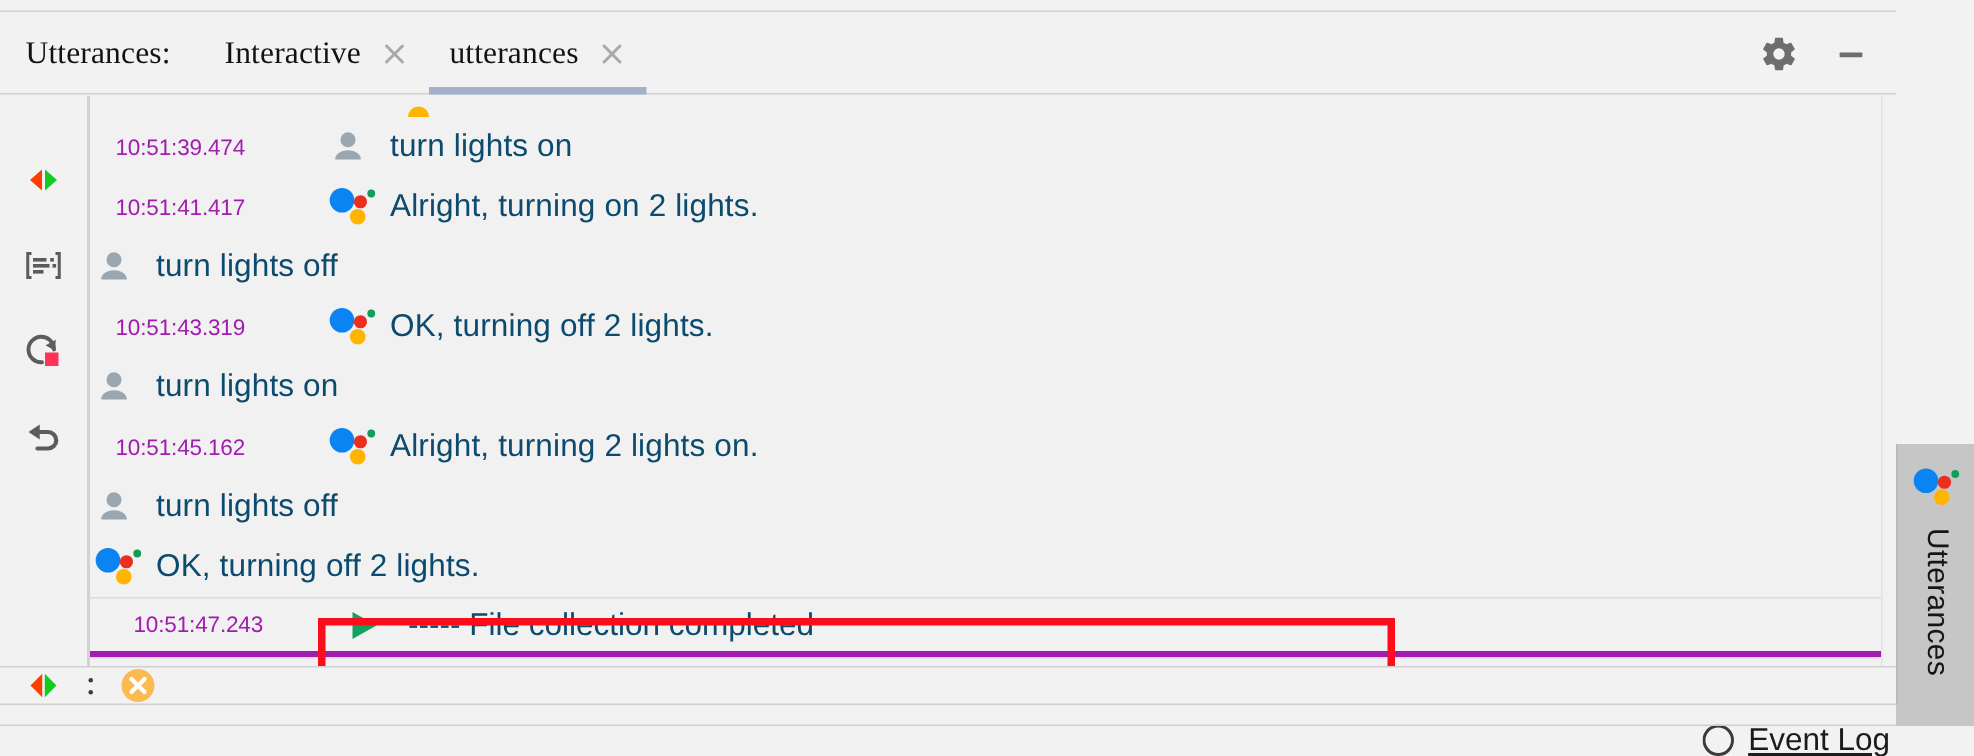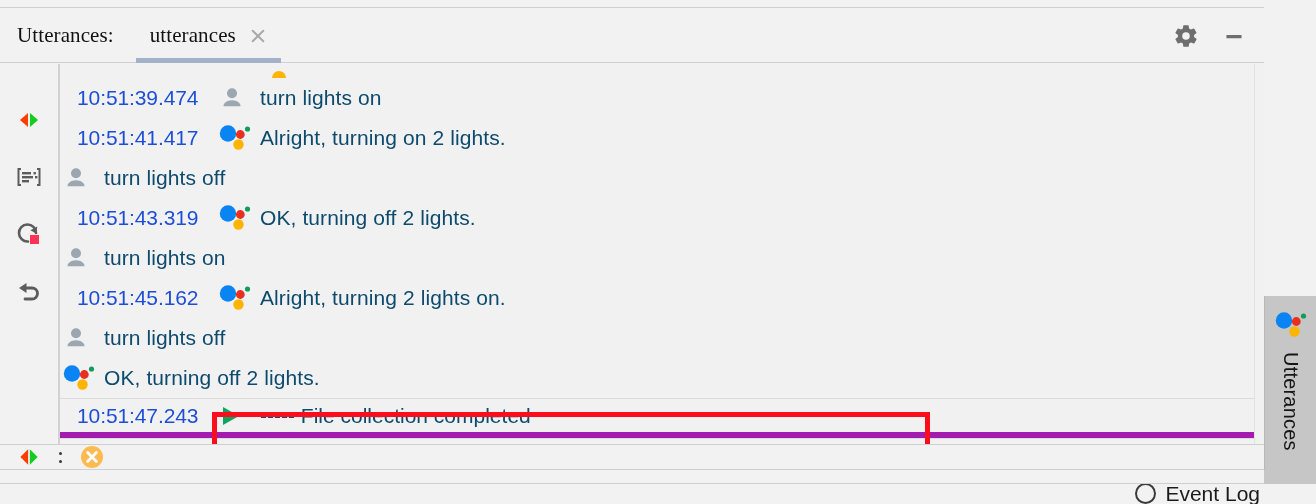--- a/index.html
+++ b/index.html
@@ -147,22 +147,22 @@
   .log-line {
     position: relative;
     height: 40px;
     display: flex;
     align-items: center;
     box-sizing: border-box;
   }
   .ts {
     width: 156px;
     padding-left: 17px;
-    font-size: 21px;
-    color: #1d4ed8;
+    font-size: 15px;
+    color: #a21caf;
     white-space: nowrap;
     box-sizing: border-box;
     letter-spacing: -0.1px;
   }
   .line-icon {
     width: 44px;
     flex: 0 0 44px;
     display: flex;
     align-items: center;
     justify-content: flex-start;
@@ -185,21 +185,21 @@
   }
   .cut-dot {
     position: absolute;
     left: 212px; bottom: 0;
     width: 14px; height: 7px;
     background: #ffb400;
     border-radius: 7px 7px 0 0;
   }
 
   
-  .sep-row { border-top: 1px solid #dcdcdc; border-bottom: 6px solid #a21caf; }
+  .sep-row { border-top: 1px solid #dcdcdc; border-bottom: 4px solid #a21caf; padding-left: 12px; }
 
   
   .redbox {
     position: absolute;
     left: 152px;
     top: 348px;
     width: 718px;
     height: 84px;
     border: 5px solid #fc0d1b;
     box-sizing: border-box;
@@ -286,20 +286,21 @@
     padding-top: 13px;
     box-sizing: border-box;
   }
   .event-log {
     display: flex;
     align-items: center;
     gap: 9px;
     margin-right: 56px;
     overflow: hidden;
     height: 21px;
+    text-decoration: underline;
   }
   .event-log-label {
     font-size: 21px;
     color: #1b1b1b;
     white-space: nowrap;
   }
   .ring {
     width: 21px; height: 21px;
     border: 2px solid #3b3b3b;
     border-radius: 50%;
@@ -322,20 +323,24 @@
 <body>
 
 <div id="root">
 
   <div class="top-strip"></div>
 
   <div class="header">
     <div class="header-title">Utterances:</div>
 
     <div class="tabs">
+      <div class="tab">
+        <span class="tab-label">Interactive</span>
+        <span class="tab-close"></span>
+      </div>
       <div class="tab active">
         <span class="tab-label">utterances</span>
         <span class="tab-close"></span>
       </div>
     </div>
 
     <div class="header-actions">
       <div class="icon-btn">
         <svg width="26" height="26" viewBox="0 0 24 24">
           <path fill="#6e6e6e" d="M19.4 13c.04-.33.06-.66.06-1s-.02-.67-.06-1l2.1-1.64a.5.5 0 0 0 .12-.64l-2-3.46a.5.5 0 0 0-.6-.22l-2.48 1a7.3 7.3 0 0 0-1.73-1l-.38-2.64A.5.5 0 0 0 14 2h-4a.5.5 0 0 0-.5.42l-.37 2.64c-.63.26-1.2.6-1.73 1l-2.49-1a.5.5 0 0 0-.6.22l-2 3.46a.5.5 0 0 0 .13.64L4.56 11a8 8 0 0 0 0 2l-2.1 1.64a.5.5 0 0 0-.13.64l2 3.46c.13.22.38.3.6.22l2.5-1c.52.4 1.09.74 1.72 1l.37 2.64c.04.24.25.42.5.42h4c.25 0 .46-.18.5-.42l.38-2.64c.63-.26 1.2-.6 1.73-1l2.48 1c.23.08.48 0 .6-.22l2-3.46a.5.5 0 0 0-.12-.64L19.4 13zM12 15.5A3.5 3.5 0 1 1 12 8.5a3.5 3.5 0 0 1 0 7z"></path>

